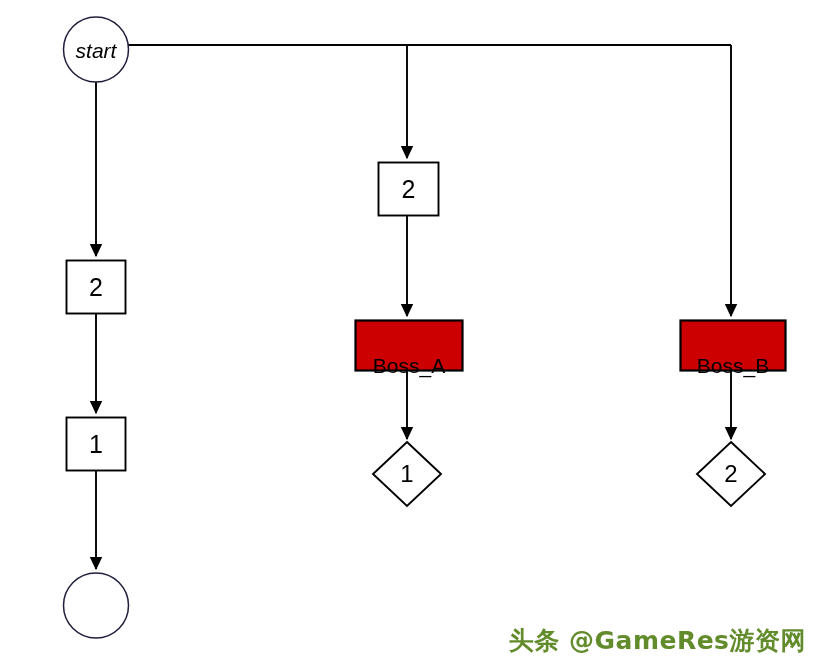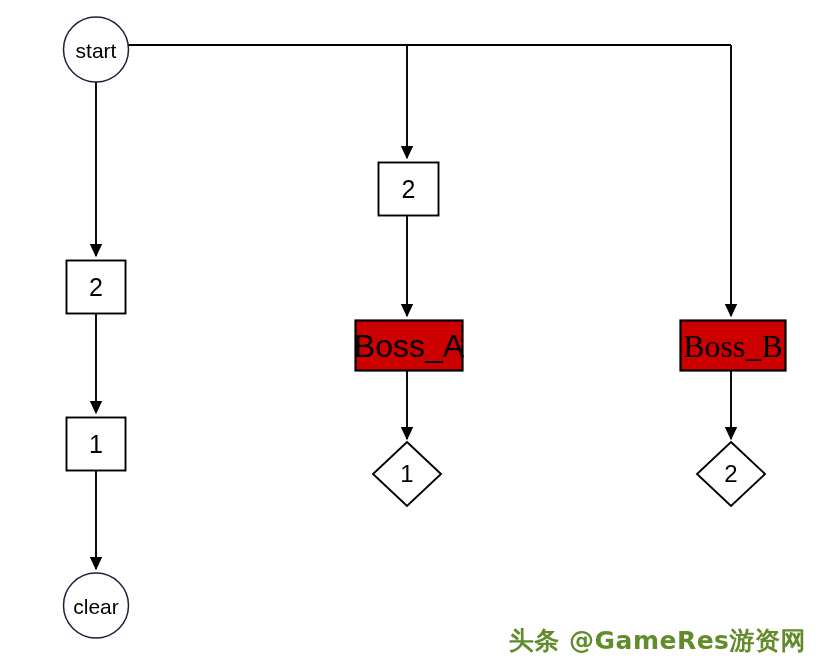--- a/index.html
+++ b/index.html
@@ -32,23 +32,23 @@
   .node-label {
     position: absolute;
     display: flex;
     align-items: center;
     justify-content: center;
     color: #000000;
     white-space: nowrap;
     pointer-events: none;
     line-height: 1;
   }
-  .lbl-terminator { font-size: 21px; }
+  .lbl-terminator { font-size: 21px; font-style: italic; }
   .lbl-step       { font-size: 25px; }
-  .lbl-boss       { font-size: 32px; }
+  .lbl-boss       { font-size: 21px; margin-top: 20px; }
   .lbl-decision   { font-size: 24px; }
 
   #watermark {
     position: absolute;
     right: 12px;
     bottom: 14px;
     font-size: 25px;
     font-weight: bold;
     color: #4d7c0f;
     opacity: 0.88;
@@ -105,27 +105,26 @@
     <rect x="680.5" y="320.5" width="105" height="50" fill="#cc0000" stroke="#000000" stroke-width="2.2"></rect>
     <polygon points="731,442 765,474 731,506 697,474" fill="#ffffff" stroke="#000000" stroke-width="1.9"></polygon>
   </svg>
 
   <div class="node-label lbl-terminator" style="left:63px; top:17px; width:66px; height:66px;">start</div>
 
   <div class="node-label lbl-step" style="left:66px; top:260px; width:60px; height:54px;">2</div>
 
   <div class="node-label lbl-step" style="left:66px; top:417px; width:60px; height:54px;">1</div>
 
-  <div class="node-label lbl-terminator" style="left:63px; top:573px; width:66px; height:66px;">clear</div>
 
   <div class="node-label lbl-step" style="left:378px; top:162px; width:61px; height:54px;">2</div>
 
   <div class="node-label lbl-boss" style="left:355px; top:320px; width:108px; height:51px;">Boss_A</div>
 
   <div class="node-label lbl-decision" style="left:373px; top:443px; width:68px; height:62px;">1</div>
 
-  <div class="node-label lbl-boss" style="left:680px; top:320px; width:106px; height:51px;font-family:Liberation Serif, serif;">Boss_B</div>
+  <div class="node-label lbl-boss" style="left:680px; top:320px; width:106px; height:51px;">Boss_B</div>
 
   <div class="node-label lbl-decision" style="left:697px; top:443px; width:68px; height:62px;">2</div>
 
   <div id="watermark">头条 @GameRes游资网</div>
 
 </div>
 
 </body></html>

